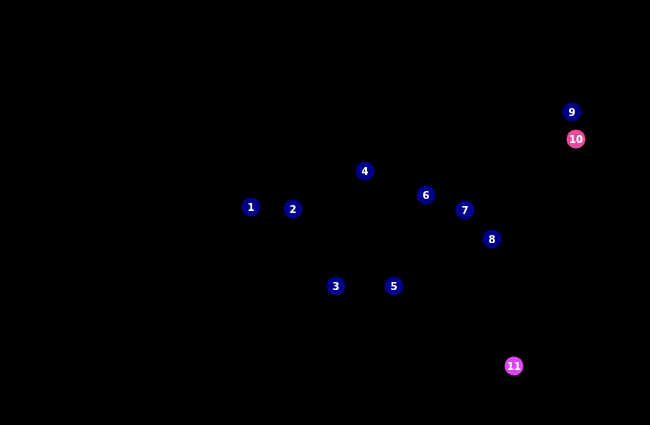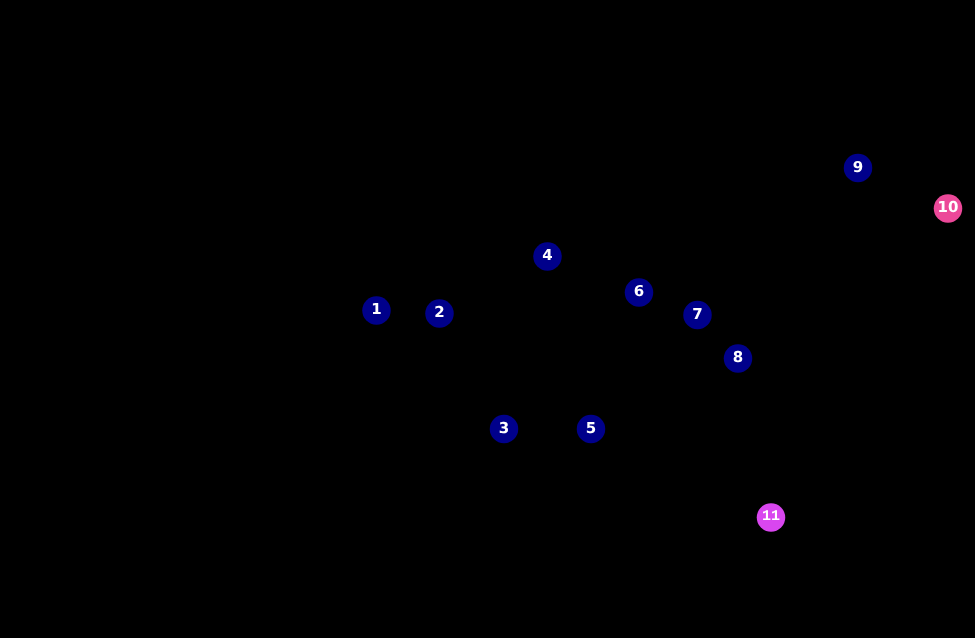--- a/index.html
+++ b/index.html
@@ -38,15 +38,15 @@
 <div id="screen" style="background: rgb(0, 0, 0);">
     <div class="marker" style="left: 251px; top: 207px; background: rgb(0, 0, 139); color: rgb(255, 255, 255);">1</div>
     <div class="marker" style="left: 293px; top: 209px; background: rgb(0, 0, 139); color: rgb(255, 255, 255);">2</div>
     <div class="marker" style="left: 336px; top: 286px; background: rgb(0, 0, 139); color: rgb(255, 255, 255);">3</div>
     <div class="marker" style="left: 365px; top: 171px; background: rgb(0, 0, 139); color: rgb(255, 255, 255);">4</div>
     <div class="marker" style="left: 394px; top: 286px; background: rgb(0, 0, 139); color: rgb(255, 255, 255);">5</div>
     <div class="marker" style="left: 426px; top: 195px; background: rgb(0, 0, 139); color: rgb(255, 255, 255);">6</div>
     <div class="marker" style="left: 465px; top: 210px; background: rgb(0, 0, 139); color: rgb(255, 255, 255);">7</div>
     <div class="marker" style="left: 492px; top: 239px; background: rgb(0, 0, 139); color: rgb(255, 255, 255);">8</div>
     <div class="marker" style="left: 572px; top: 112px; background: rgb(0, 0, 139); color: rgb(255, 255, 255);">9</div>
-    <div class="marker" style="left: 632px; top: 139px; background: #ec4899; color: rgb(255, 255, 255);">10</div>
-    <div class="marker" style="left: 514px; top: 345px; background: #d946ef; color: rgb(255, 255, 255); font-family: Liberation Mono, monospace;">11</div>
+    <div class="marker" style="left: 576px; top: 139px; background: #ec4899; color: rgb(255, 255, 255);">10</div>
+    <div class="marker" style="left: 514px; top: 366px; background: #d946ef; color: rgb(255, 255, 255);">11</div>
   </div>
 
 </body></html>

